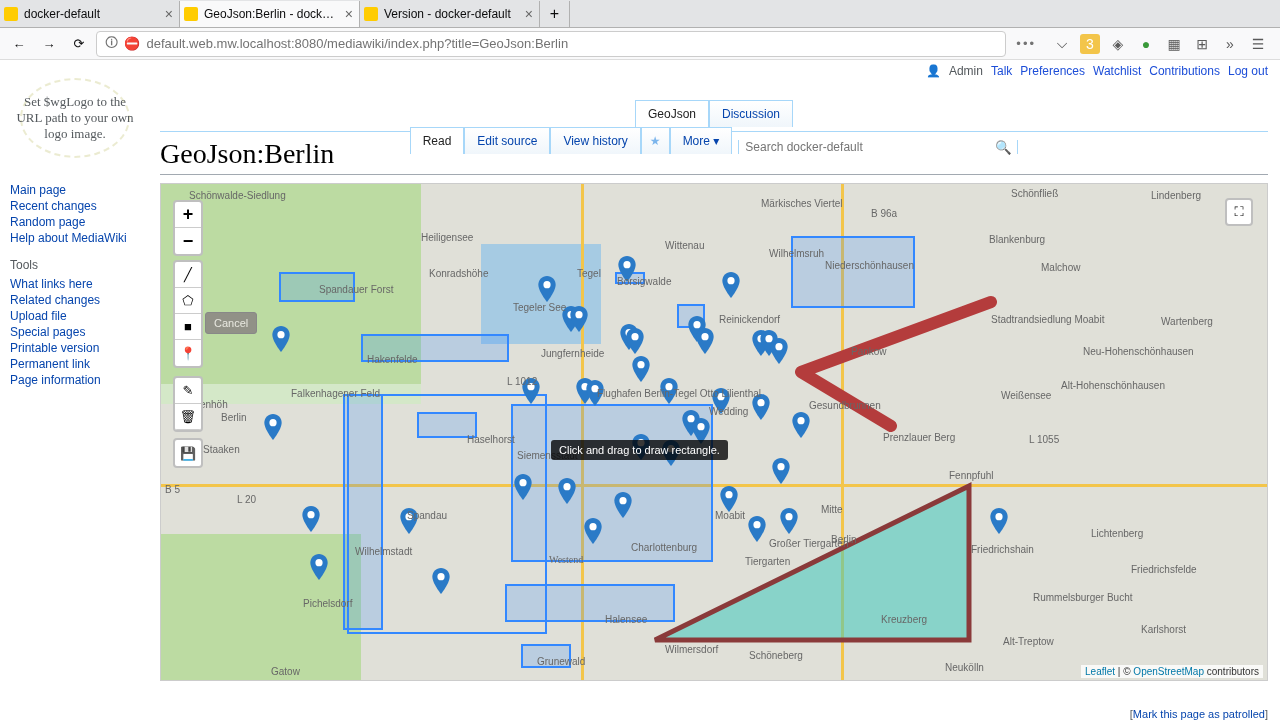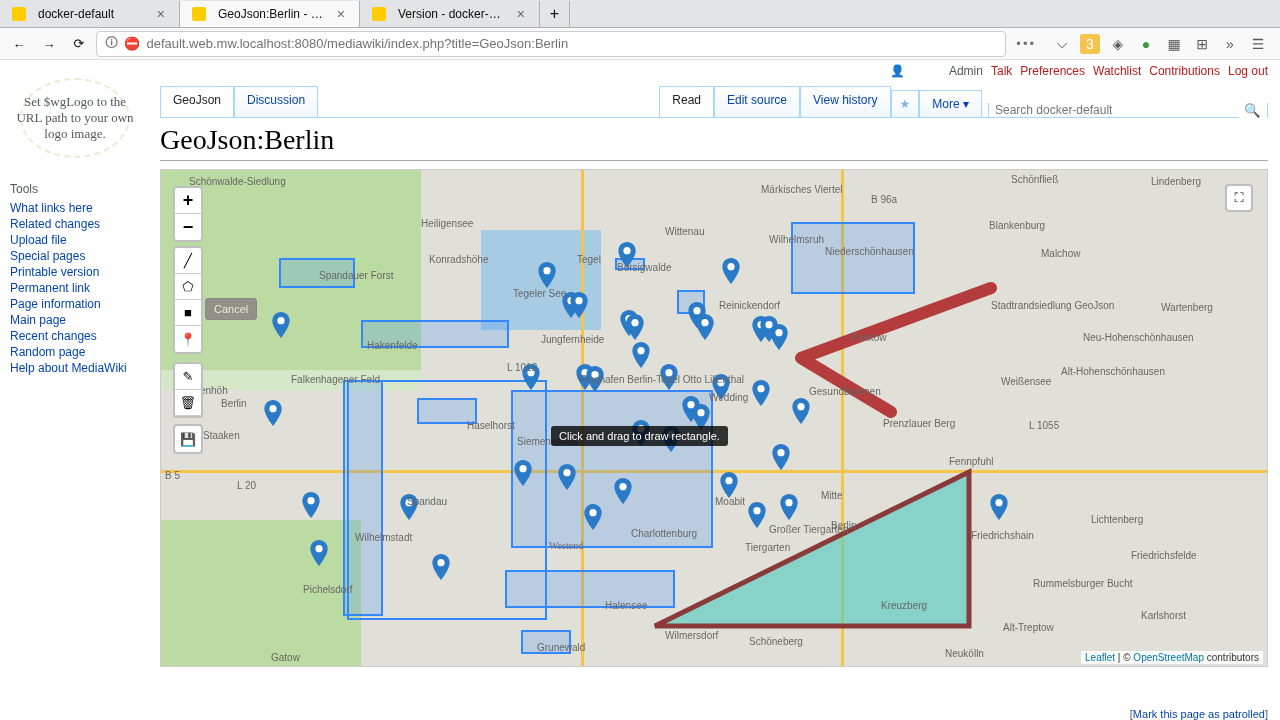--- a/index.html
+++ b/index.html
@@ -1,49 +1,49 @@
 <!DOCTYPE html>
 <html><head>
 <meta charset="utf-8">
 <style>
 * { margin: 0; padding: 0; box-sizing: border-box; }
 body { font-family: -apple-system, BlinkMacSystemFont, "Segoe UI", sans-serif; font-size: 13px; background: #f9f9f9; overflow: hidden; width: 1280px; height: 720px; }
 
 
 .tab-bar { height: 28px; background: #e3e4e6; display: flex; align-items: flex-end; border-bottom: 1px solid #b1b1b1; }
-.browser-tab { height: 26px; display: flex; align-items: center; padding: 0 12px; min-width: 180px; max-width: 180px; border-right: 1px solid #b1b1b1; font-size: 12px; color: #0c0c0d; gap: 12px; cursor: pointer; background: #e3e4e6; }
+.browser-tab { height: 26px; display: flex; align-items: center; padding: 0 4px; min-width: 180px; max-width: 180px; border-right: 1px solid #b1b1b1; font-size: 12px; color: #0c0c0d; gap: 6px; cursor: pointer; background: #e3e4e6; }
 .browser-tab.active { background: #f9f9fa; }
 .browser-tab .favicon { width: 14px; height: 14px; background: #ffcc00; border-radius: 2px; display: inline-block; }
 .browser-tab .tab-title { flex: 1; overflow: hidden; text-overflow: ellipsis; white-space: nowrap; }
 .browser-tab .close { font-size: 14px; color: #666; padding: 0 2px; }
 .browser-tab.new { min-width: 30px; max-width: 30px; justify-content: center; font-size: 16px; }
 
 
 .address-row { height: 32px; background: #f9f9fa; display: flex; align-items: center; padding: 0 6px; border-bottom: 1px solid #ddd; gap: 4px; }
 .nav-btn { width: 26px; height: 26px; display: flex; align-items: center; justify-content: center; border-radius: 4px; cursor: pointer; color: #0c0c0d; }
 .url-bar { flex: 1; height: 26px; display: flex; align-items: center; border: 1px solid #ccc; border-radius: 4px; padding: 0 8px; gap: 6px; font-size: 13px; color: #737373; background: #fff; }
 .url-bar .lock { color: #b00; }
 .ext-icons { display: flex; gap: 8px; padding: 0 6px; align-items: center; }
 .ext-icon { width: 20px; height: 20px; border-radius: 3px; display: flex; align-items: center; justify-content: center; color: #5a5a5a; font-size: 14px; cursor:pointer; }
 
 
 .mw-body { position: absolute; top: 60px; left: 0; right: 0; bottom: 0; display: flex; background: #fff; }
 .mw-personal { position: absolute; top: 60px; right: 12px; height: 22px; display: flex; gap: 8px; font-size: 12px; align-items: center; z-index: 10; }
-.mw-personal a { color: #b91c1c; text-decoration: none; cursor:pointer; }
-.mw-personal .admin { color: #54595d; margin-left: 36px; }
+.mw-personal a { color: #1d4ed8; text-decoration: none; cursor:pointer; }
+.mw-personal .admin { color: #54595d; }
 
 .mw-sidebar { width: 160px; padding: 8px 10px; font-size: 12px; }
 .mw-logo { width: 130px; height: 100px; display: flex; align-items: center; justify-content: center; text-align: center; font-family: serif; font-size: 13px; color: #54595d; margin-bottom: 14px; position: relative; }
 .mw-logo::before { content: ""; position: absolute; inset: 10px; border: 2px dashed #cfcf8f; border-radius: 50%; opacity: .4; }
 .mw-logo span { position: relative; }
 .mw-nav a { display: block; color: #0645ad; text-decoration: none; padding: 1px 0; cursor:pointer;}
 .mw-nav h3 { font-size: 12px; color: #54595d; font-weight: normal; margin: 12px 0 4px; }
 
 .mw-content { flex: 1; padding: 0 12px 12px 0; }
-.mw-tabs { display: flex; height: 32px; align-items: center; justify-content: space-between; border-bottom: 1px solid #a7d7f9; margin-top: 26px; }
+.mw-tabs { display: flex; height: 32px; align-items: center; justify-content: space-between; border-bottom: 1px solid #a7d7f9; margin-top: 40px; flex-direction: column; }
 .mw-tabs-left, .mw-tabs-right { display: flex; height: 100%; }
 .mw-tab { padding: 6px 12px; font-size: 12px; border: 1px solid #a7d7f9; border-bottom: none; background: linear-gradient(#fff, #f0f6fb); color: #0645ad; cursor:pointer; white-space: nowrap; }
 .mw-tab.active { background: #fff; color: #222; }
 .mw-tab.star { padding: 6px 8px; color: #7cb5ec; }
 .mw-search { width: 280px; margin-left: 6px; display: flex; border: 1px solid #a7d7f9; height: 14px; align-items: center; }
 .mw-search input { border: none; flex: 1; padding: 0 6px; font-size: 12px; outline: none; }
 .mw-search button { width: 28px; border: none; background: #fff; color: #54595d; cursor:pointer; }
 
 h1.firstHeading { font-family: "Linux Libertine", Georgia, serif; font-size: 28px; font-weight: normal; border-bottom: 1px solid #a2a9b1; padding: 6px 0 4px; margin-bottom: 8px; }
 
@@ -140,38 +140,38 @@
   <a>Watchlist</a>
   <a>Contributions</a>
   <a>Log out</a>
 </div>
 
 <div class="mw-body">
   <div class="mw-sidebar">
     <div class="mw-logo">
         <span>Set $wgLogo to the URL path to your own logo image.</span>
       </div>
+    <div class="mw-nav" id="nav-main">
+        <a>Main page</a>
+        <a>Recent changes</a>
+        <a>Random page</a>
+        <a>Help about MediaWiki</a>
+      </div>
     <div class="mw-nav">
       <h3>Tools</h3>
       <div id="nav-tools">
           <a>What links here</a>
           <a>Related changes</a>
           <a>Upload file</a>
           <a>Special pages</a>
           <a>Printable version</a>
           <a>Permanent link</a>
           <a>Page information</a>
         </div>
     </div>
-    <div class="mw-nav" id="nav-main">
-        <a>Main page</a>
-        <a>Recent changes</a>
-        <a>Random page</a>
-        <a>Help about MediaWiki</a>
-      </div>
   </div>
 
   <div class="mw-content">
     <div class="mw-tabs">
       <div class="mw-tabs-left" id="tabs-left">
           <div class="mw-tab active">GeoJson</div>
           <div class="mw-tab">Discussion</div>
         </div>
       <div class="mw-tabs-right" style="align-items:flex-end">
         <div id="tabs-right" style="display:flex;height:100%">
@@ -395,34 +395,34 @@
           <span class="place-label" style="left: 850px; top: 4px;">Schönfließ</span>
           <span class="place-label" style="left: 828px; top: 50px;">Blankenburg</span>
           <span class="place-label" style="left: 504px; top: 56px;">Wittenau</span>
           <span class="place-label" style="left: 260px; top: 48px;">Heiligensee</span>
           <span class="place-label" style="left: 268px; top: 84px;">Konradshöhe</span>
           <span class="place-label" style="left: 158px; top: 100px;">Spandauer Forst</span>
           <span class="place-label" style="left: 416px; top: 84px;">Tegel</span>
           <span class="place-label" style="left: 456px; top: 92px;">Borsigwalde</span>
           <span class="place-label" style="left: 608px; top: 64px;">Wilhelmsruh</span>
           <span class="place-label" style="left: 880px; top: 78px;">Malchow</span>
-          <span class="place-label" style="left: 830px; top: 130px;">Stadtrandsiedlung GeoJson</span>
+          <span class="place-label" style="left: 830px; top: 130px;">Stadtrandsiedlung Moabit</span>
           <span class="place-label" style="left: 352px; top: 118px;">Tegeler See</span>
           <span class="place-label" style="left: 558px; top: 130px;">Reinickendorf</span>
           <span class="place-label" style="left: 922px; top: 162px;">Neu-Hohenschönhausen</span>
           <span class="place-label" style="left: 380px; top: 164px;">Jungfernheide</span>
           <span class="place-label" style="left: 346px; top: 192px;">L 1012</span>
           <span class="place-label" style="left: 690px; top: 162px;">Pankow</span>
           <span class="place-label" style="left: 1000px; top: 132px;">Wartenberg</span>
           <span class="place-label" style="left: 206px; top: 170px;">Hakenfelde</span>
           <span class="place-label" style="left: 130px; top: 204px;">Falkenhagener Feld</span>
           <span class="place-label" style="left: 20px; top: 215px;">Falkenhöh</span>
           <span class="place-label" style="left: 900px; top: 196px;">Alt-Hohenschönhausen</span>
           <span class="place-label" style="left: 548px; top: 222px;">Wedding</span>
-          <span class="place-label" style="left: 396px; top: 204px; padding-left: 23px;">Flughafen Berlin-Tegel Otto Lilienthal</span>
+          <span class="place-label" style="left: 413px; top: 204px; padding-left: 23px;">Flughafen Berlin-Tegel Otto Lilienthal</span>
           <span class="place-label" style="left: 648px; top: 216px;">Gesundbrunnen</span>
           <span class="place-label" style="left: 840px; top: 206px;">Weißensee</span>
           <span class="place-label" style="left: 306px; top: 250px;">Haselhorst</span>
           <span class="place-label" style="left: 356px; top: 266px;">Siemensstadt</span>
           <span class="place-label" style="left: 60px; top: 228px;">Berlin</span>
           <span class="place-label" style="left: 700px; top: 248px; padding-left: 22px;">Prenzlauer Berg</span>
           <span class="place-label" style="left: 868px; top: 250px;">L 1055</span>
           <span class="place-label" style="left: 42px; top: 260px;">Staaken</span>
           <span class="place-label" style="left: 788px; top: 286px;">Fennpfuhl</span>
           <span class="place-label" style="left: 4px; top: 300px;">B 5</span>

